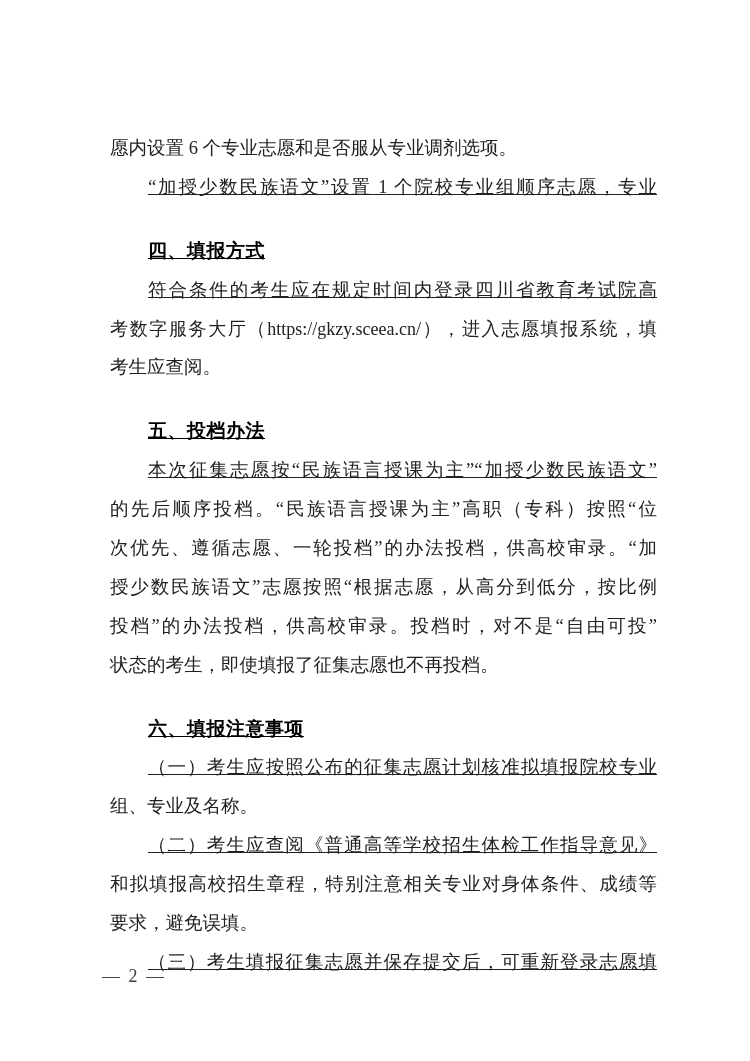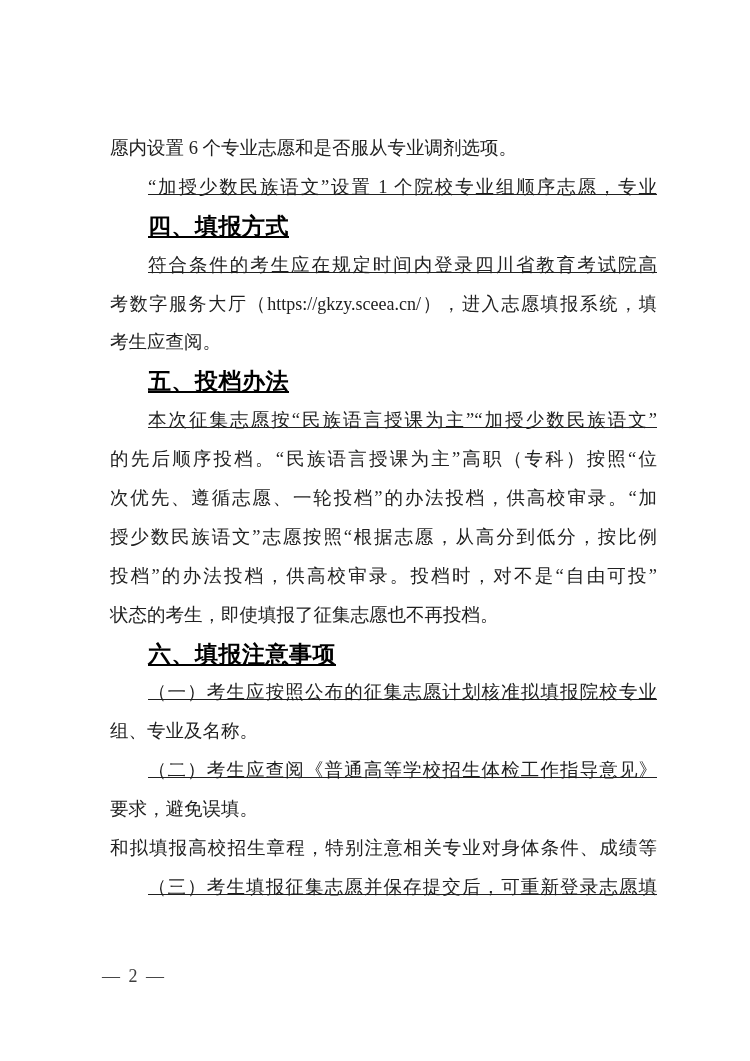--- a/index.html
+++ b/index.html
@@ -38,22 +38,23 @@
     text-align-last: justify;
     text-justify: inter-character;
   }
   
   .line.ind { padding-left: 38px; text-decoration: underline; }
   
   .line.h {
     font-family: "Liberation Sans", sans-serif;
     font-weight: 700;
     color: #000000;
-    font-size: 23px;
+    font-size: 19px;
     letter-spacing: 0.5px;
+    margin-top: 25px;
   }
   
   .line.cram {
     width: 562px;
     transform: scaleX(0.973);
     transform-origin: 0 50%;
   }
   .footer {
     position: absolute;
     left: 102px;
@@ -79,18 +80,18 @@
     <div class="line j ind">本次征集志愿按“民族语言授课为主”“加授少数民族语文”</div>
     <div class="line j">的先后顺序投档。“民族语言授课为主”高职（专科）按照“位</div>
     <div class="line j">次优先、遵循志愿、一轮投档”的办法投档，供高校审录。“加</div>
     <div class="line j">授少数民族语文”志愿按照“根据志愿，从高分到低分，按比例</div>
     <div class="line j">投档”的办法投档，供高校审录。投档时，对不是“自由可投”</div>
     <div class="line">状态的考生，即使填报了征集志愿也不再投档。</div>
     <div class="line h ind">六、填报注意事项</div>
     <div class="line j ind">（一）考生应按照公布的征集志愿计划核准拟填报院校专业</div>
     <div class="line">组、专业及名称。</div>
     <div class="line j ind">（二）考生应查阅《普通高等学校招生体检工作指导意见》</div>
+    <div class="line j">和拟填报高校招生章程，特别注意相关专业对身体条件、成绩等</div>
     <div class="line">要求，避免误填。</div>
-    <div class="line j">和拟填报高校招生章程，特别注意相关专业对身体条件、成绩等</div>
     <div class="line j ind">（三）考生填报征集志愿并保存提交后，可重新登录志愿填</div>
   </div>
   <div class="footer">— 2 —</div>
 </div>
 
 </body></html>

